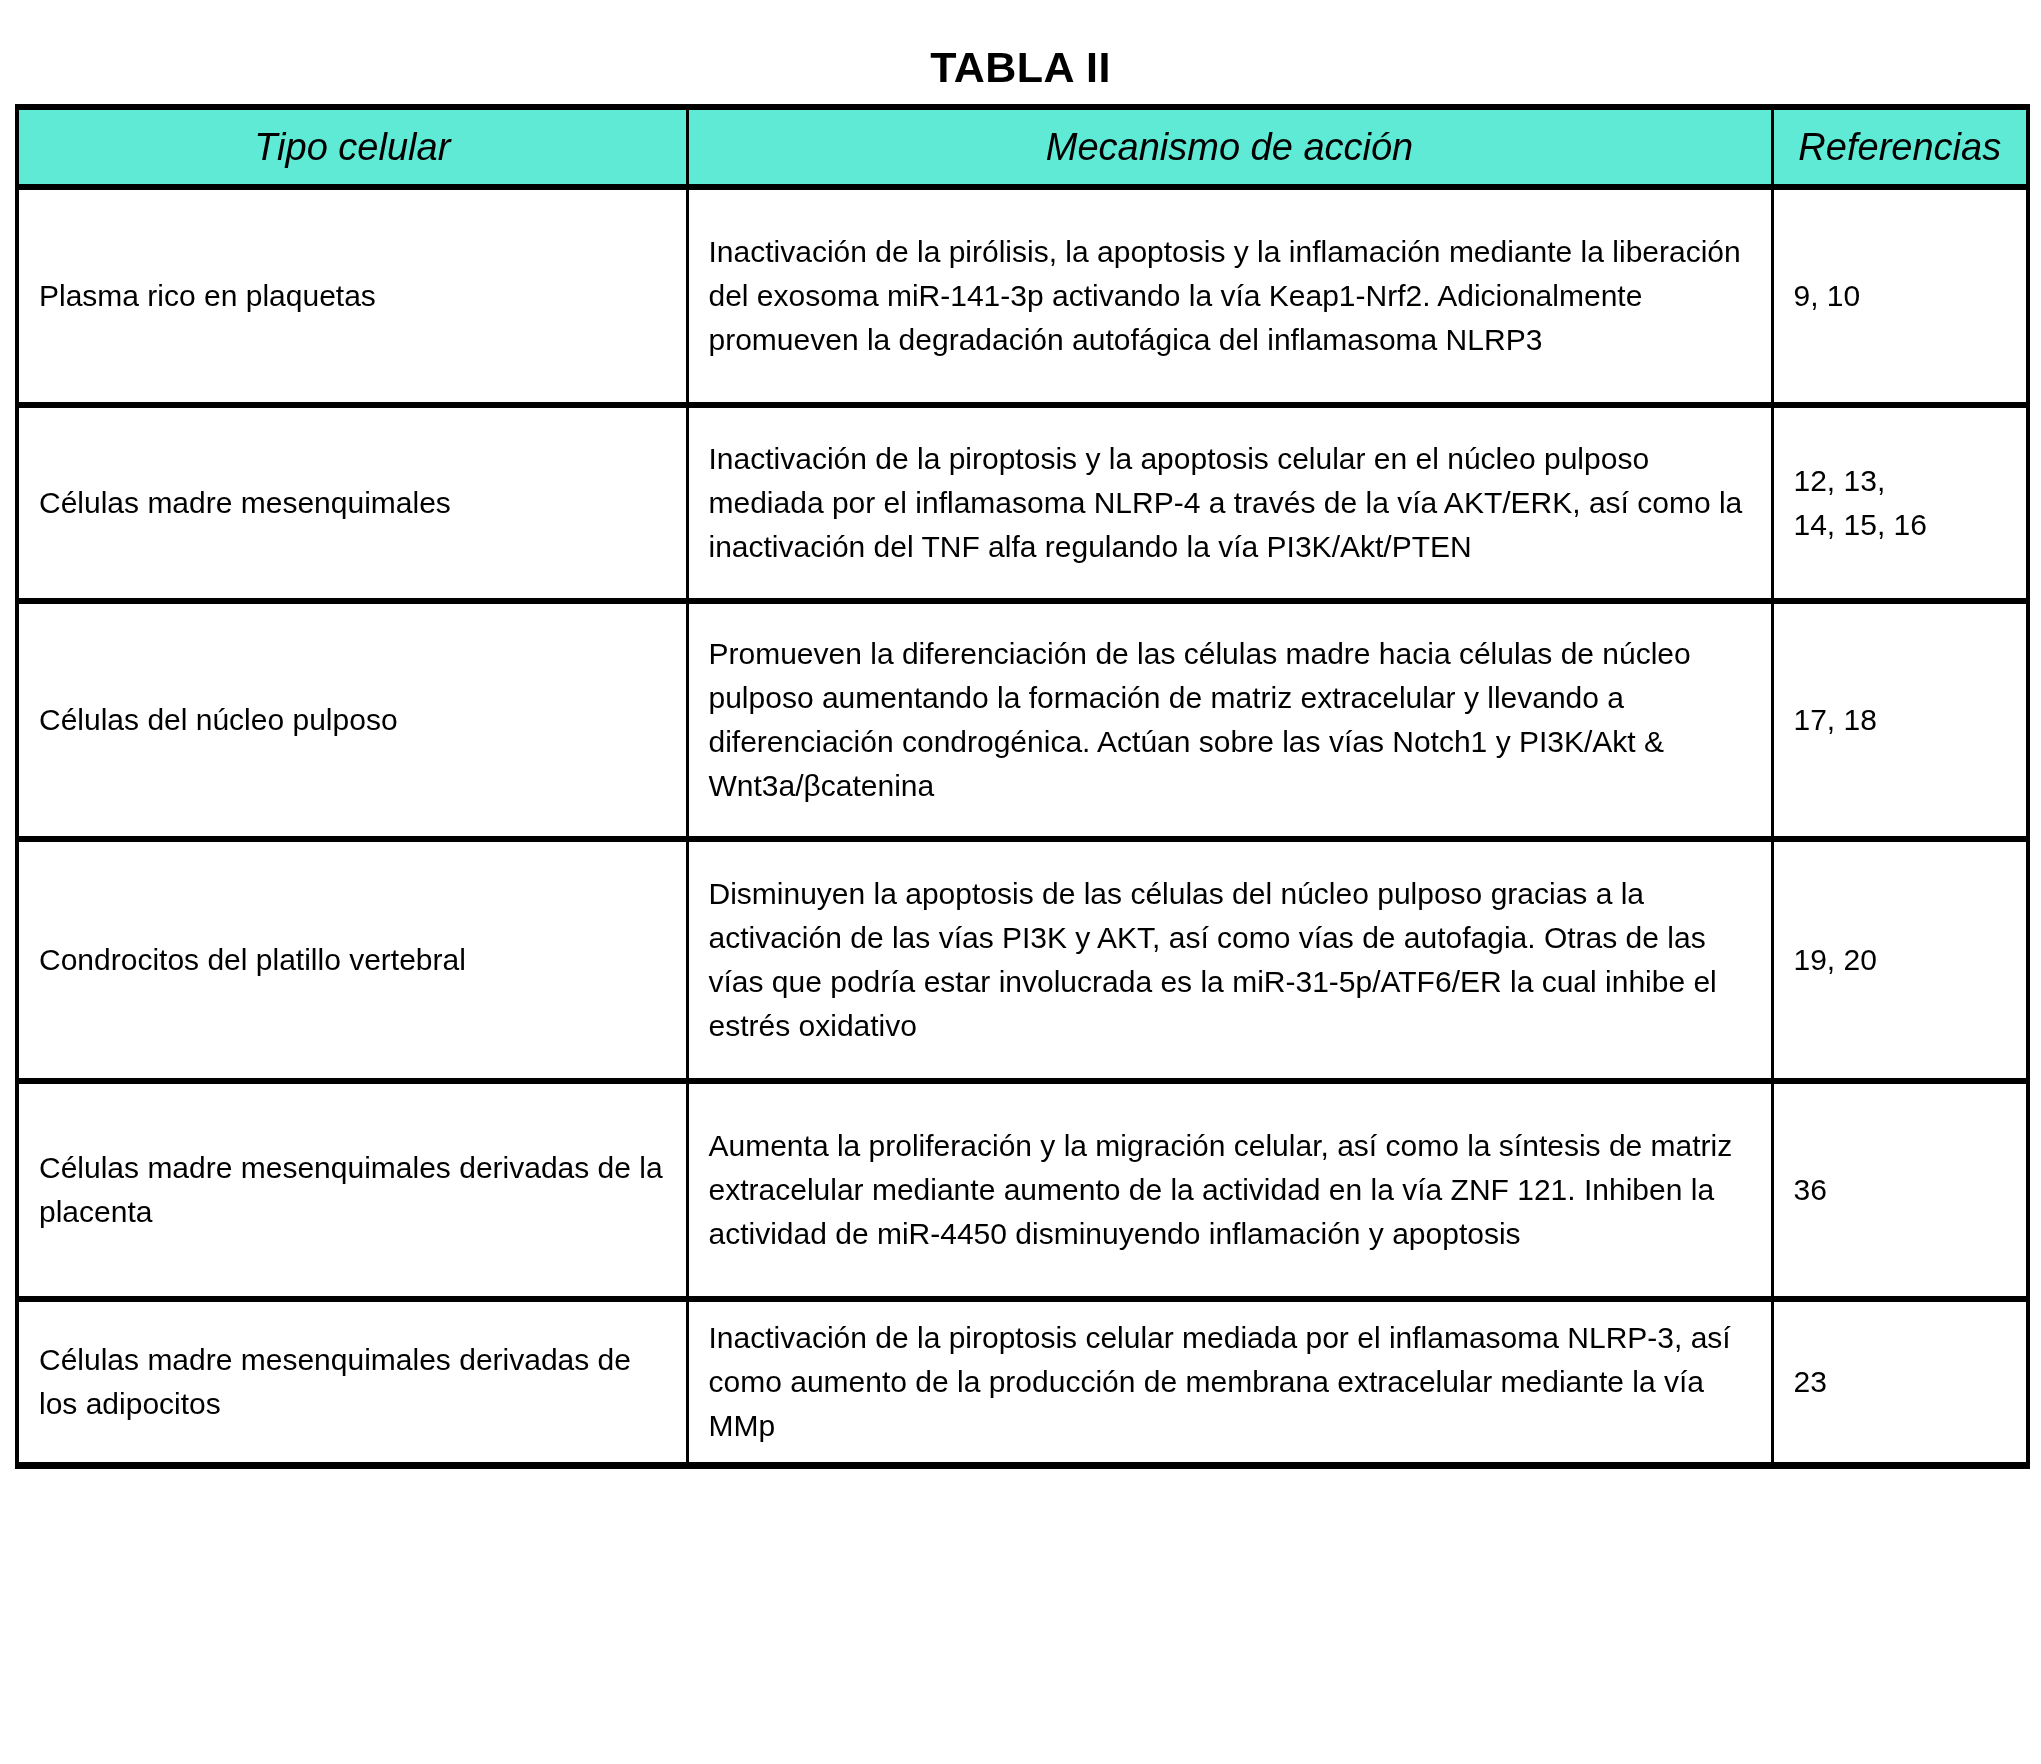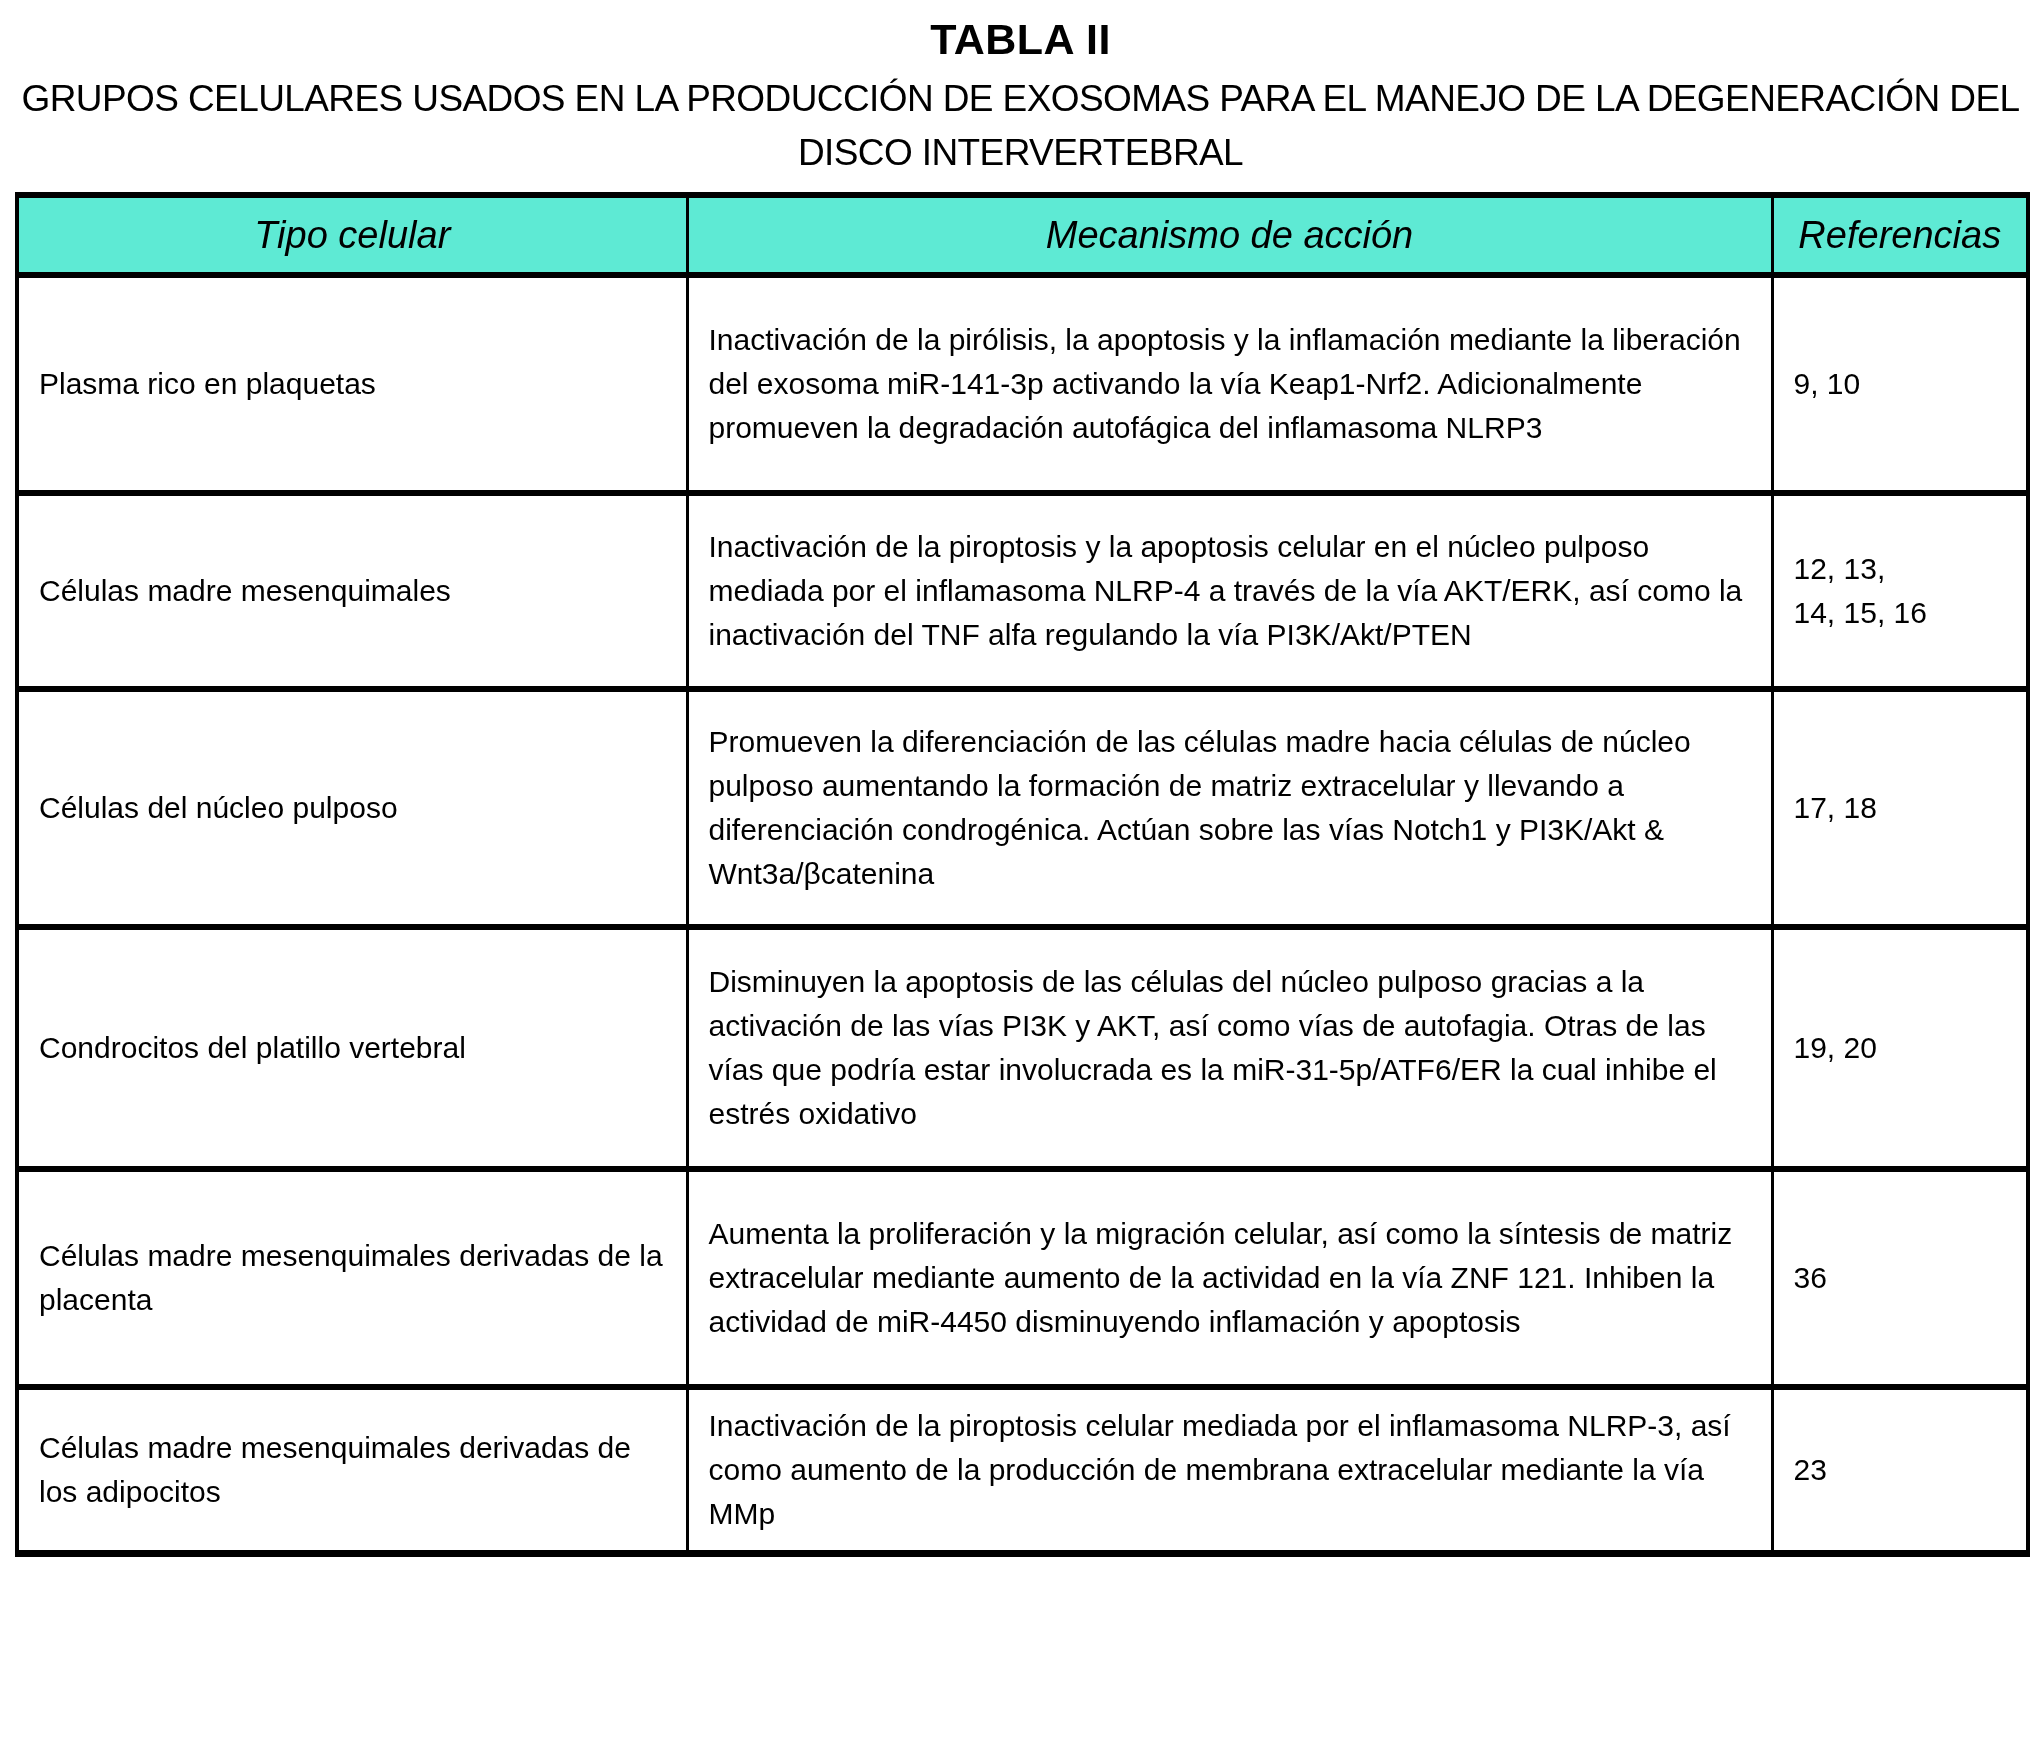--- a/index.html
+++ b/index.html
@@ -12,20 +12,21 @@
   body {
     width: 2041px;
     height: 1764px;
     overflow: hidden;
   }
   .page {
     padding-top: 14px;
   }
   .caption {
     text-align: center;
+    margin-top: 28px;
   }
   .caption .title {
     margin: 0;
     font-size: 43px;
     font-weight: bold;
     line-height: 50px;
     letter-spacing: 0.5px;
   }
   .caption .subtitle {
     margin: 8px auto 0;
@@ -87,21 +88,20 @@
   tbody tr:nth-child(6) { height: 166px; }
   tbody tr:nth-child(7) { height: 176px; }
 </style>
 </head>
 <body>
 
 <div class="page">
 
   <div class="caption">
     <h1 class="title">TABLA II</h1>
-    <div class="subtitle">GRUPOS CELULARES USADOS EN LA PRODUCCIÓN DE EXOSOMAS PARA EL MANEJO DE LA DEGENERACIÓN DEL DISCO INTERVERTEBRAL</div>
   </div>
 
   <table class="celltable">
     <colgroup>
       <col style="width:670px">
       <col style="width:1085px">
       <col style="width:256px">
     </colgroup>
     <thead>
       <tr>

